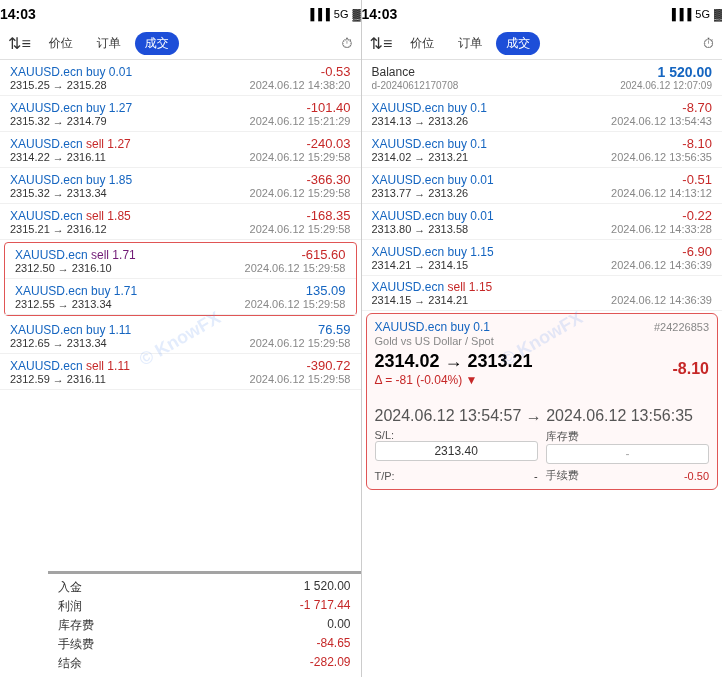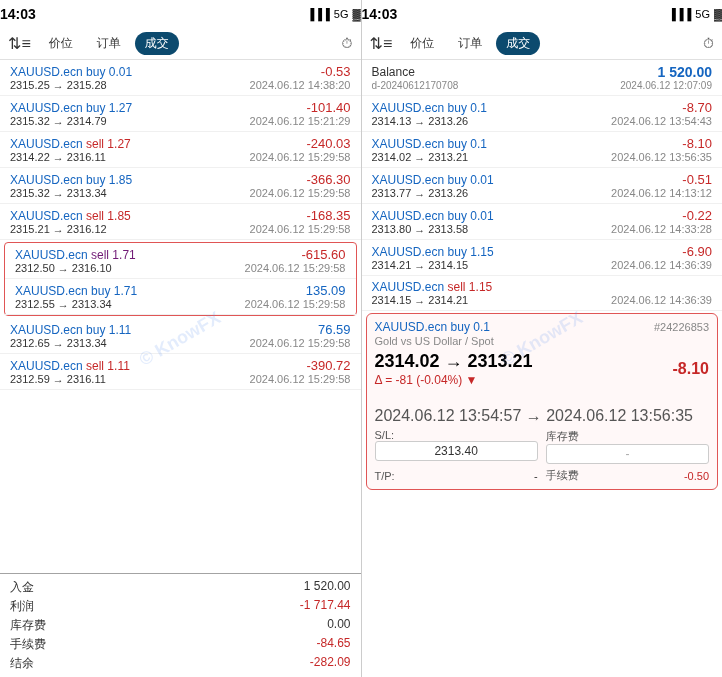--- a/index.html
+++ b/index.html
@@ -66,21 +66,21 @@
       padding: 3px 10px;
       border-radius: 14px;
       font-size: 12px;
       cursor: pointer;
       border: none;
       background: transparent;
       color: #333;
       font-family: Liberation Serif, serif;
     }
     .tab-btn.active {
-      background: #0c4a6e;
+      background: #1d4ed8;
       color: #fff;
     }
     .clock-icon {
       margin-left: auto;
       font-size: 14px;
       color: #555;
       cursor: pointer;
     }
 
     
@@ -120,23 +120,24 @@
       font-size: 11px;
       color: #333;
     }
     .trade-time {
       font-size: 11px;
       color: #888;
     }
 
     
     .summary-section {
-      border-top: 1px solid #a3a3a3;
+      border-top: 3px solid #a3a3a3;
       padding: 4px 10px;
       background: #fff;
+      margin-left: 48px;
     }
     .summary-row {
       display: flex;
       justify-content: space-between;
       font-size: 12px;
       padding: 1px 0;
       color: #333;
     }
     .summary-row .value { color: #333; }
     .summary-row .value.negative { color: #c62828; }

